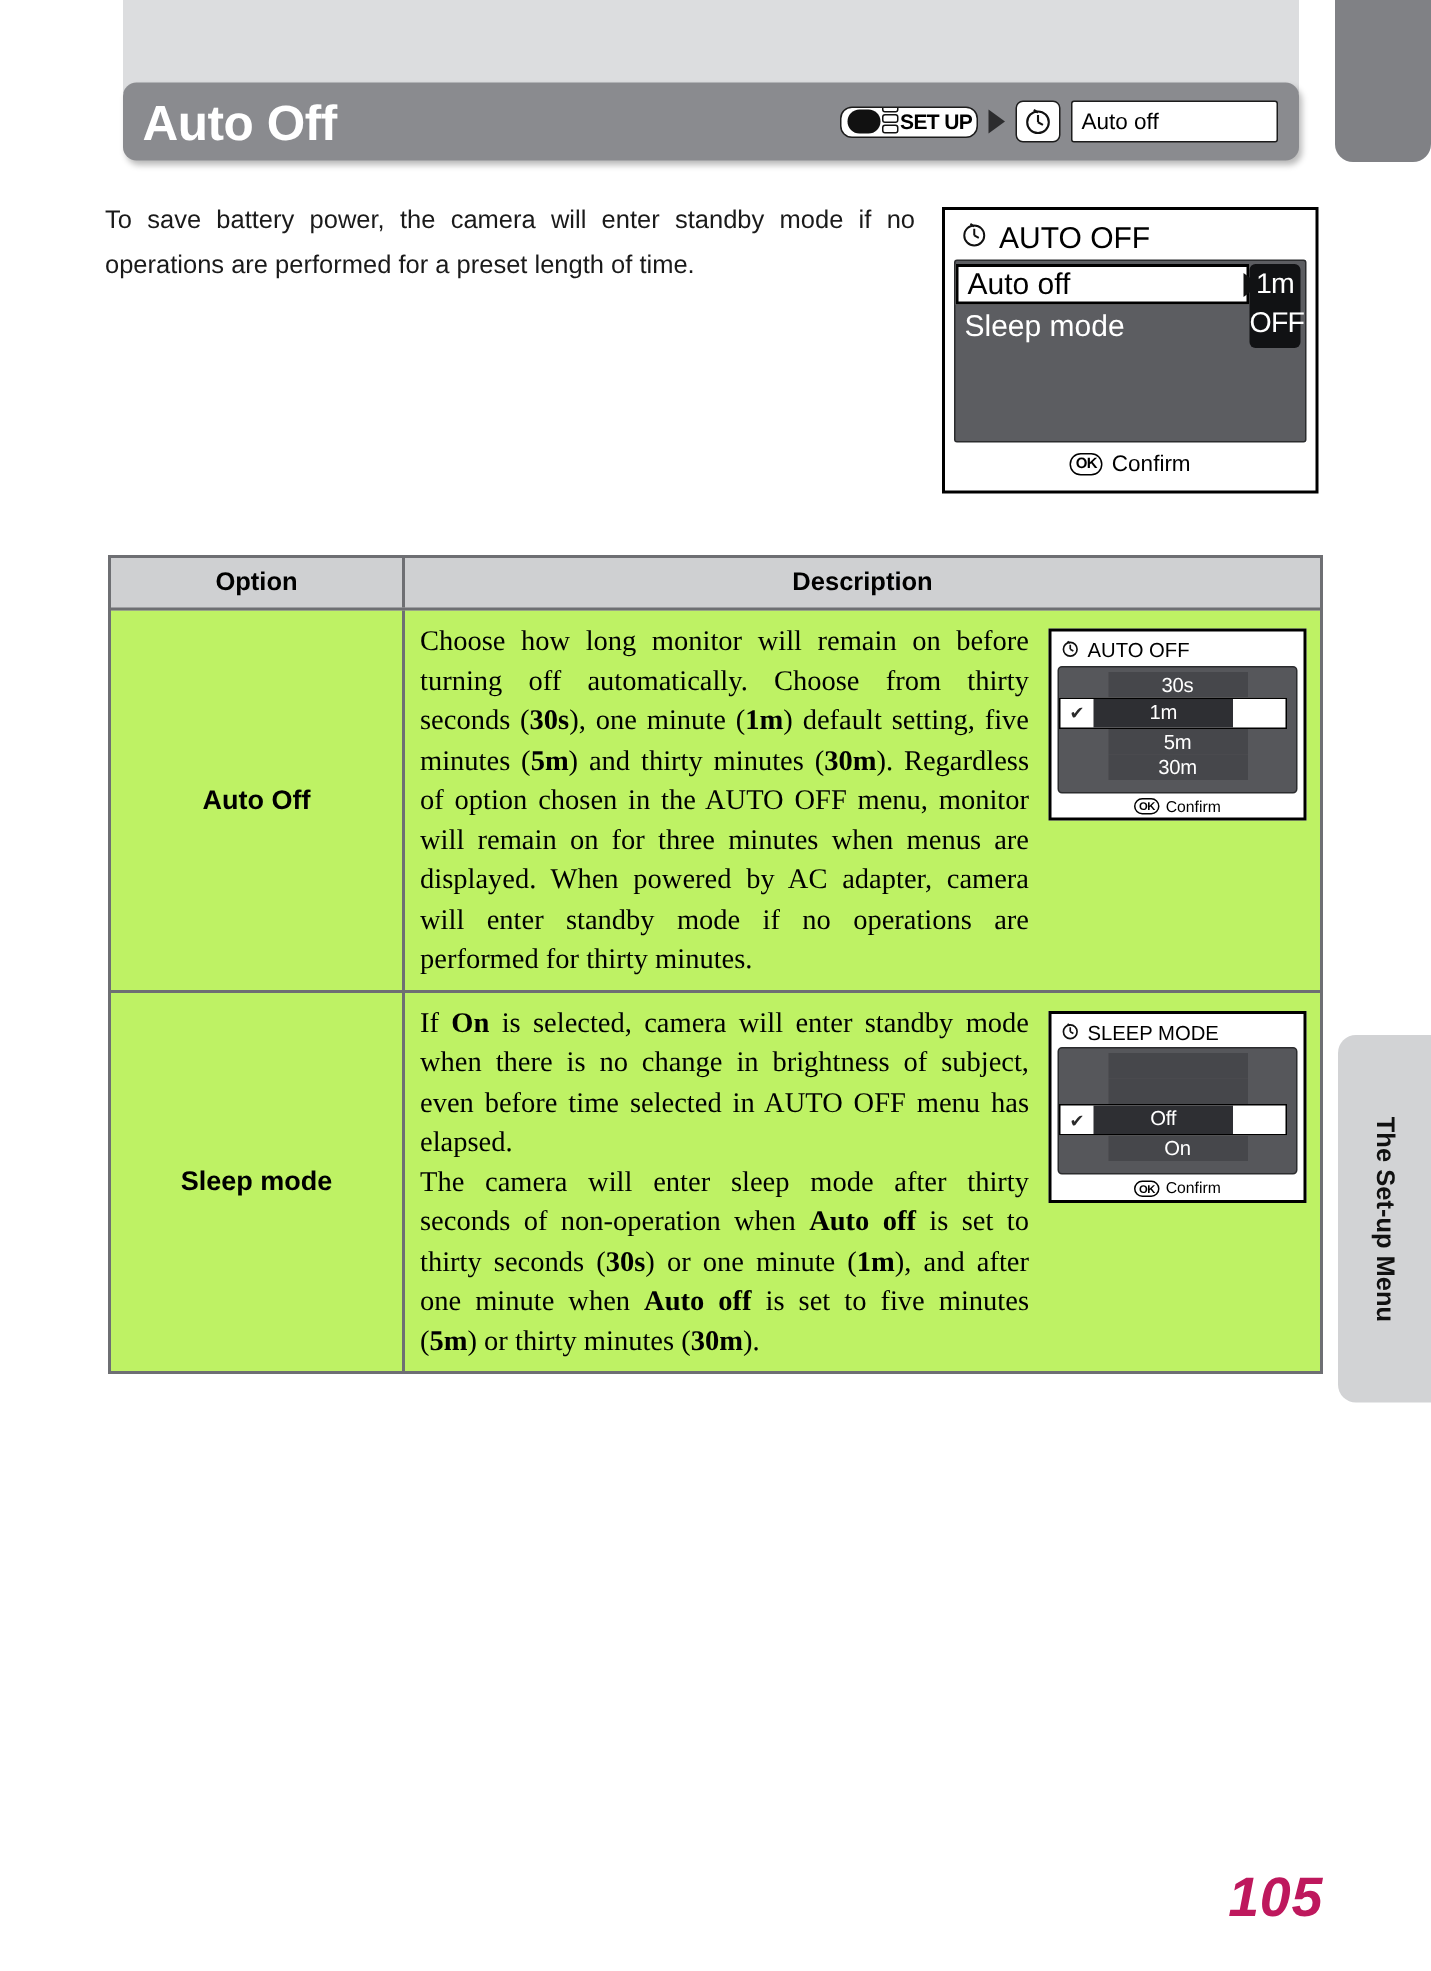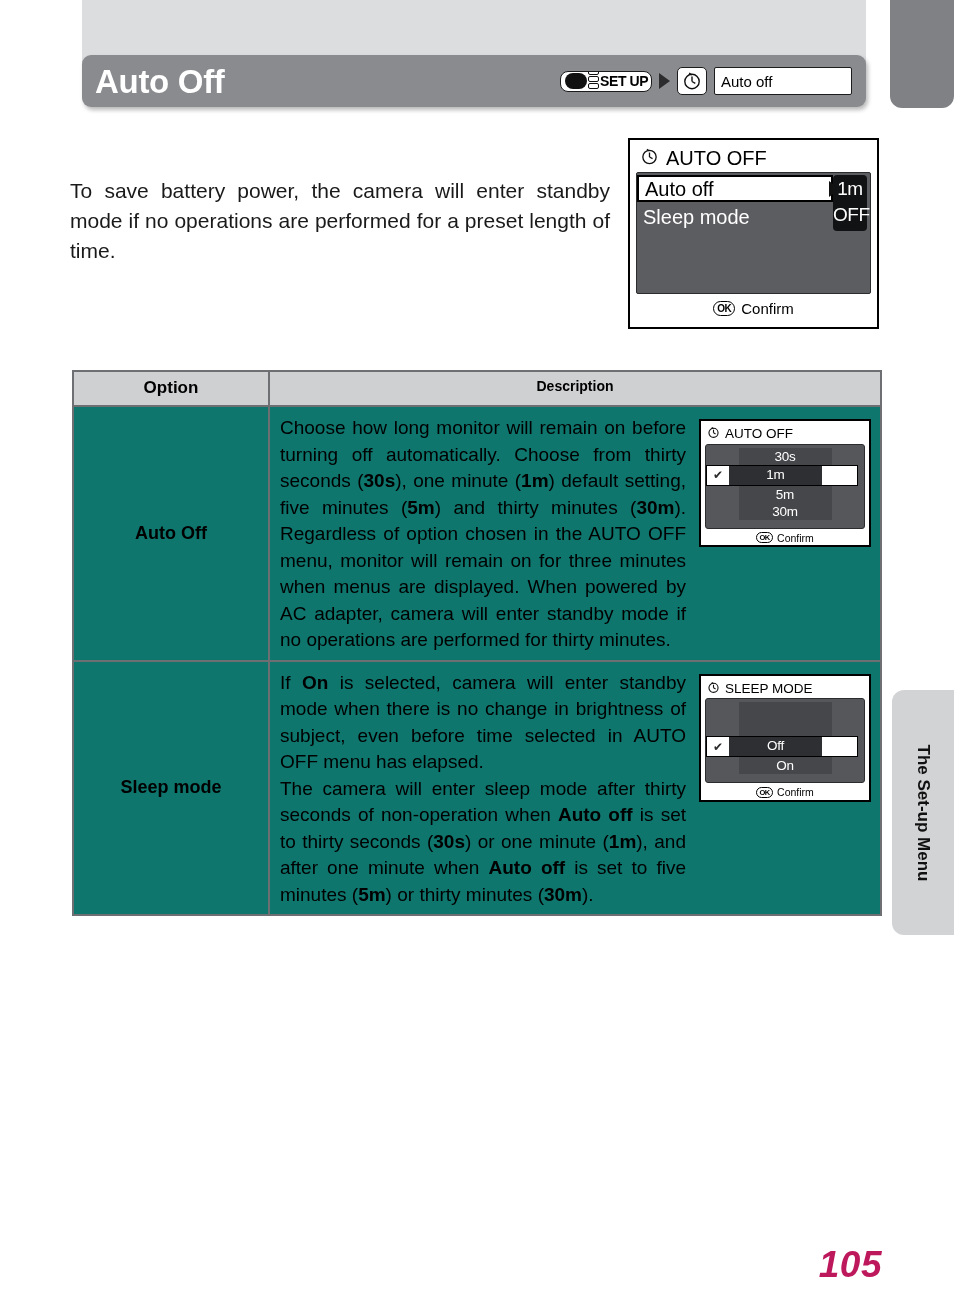--- a/index.html
+++ b/index.html
@@ -146,25 +146,24 @@
     margin-left: 6px;
     line-height: 1;
   }
 
   
   .intro {
     position: absolute;
     left: 70px;
     top: 132px;
     width: 540px;
-    font-size: 21px;
+    font-size: 17px;
     line-height: 30px;
     text-align: justify;
     color: #1a1a1a;
-    margin-top: 44px;
   }
 
   
   .lcd-big {
     position: absolute;
     left: 628px;
     top: 138px;
     width: 251px;
     height: 191px;
     background: #ffffff;
@@ -258,40 +257,40 @@
   }
 
   
   .table {
     position: absolute;
     left: 72px;
     top: 370px;
     width: 810px;
     border: 2px solid #6e6f73;
     box-sizing: border-box;
-    background: #0f766e;
+    background: #bef264;
   }
   .thead {
     display: flex;
     background: #cfd0d2;
     border-bottom: 2px solid #6e6f73;
   }
   .th-option {
     width: 196px;
     text-align: center;
     font-size: 17px;
     font-weight: bold;
     padding: 6px 0 7px 0;
     border-right: 2px solid #6e6f73;
     box-sizing: border-box;
   }
   .th-desc {
     flex: 1;
     text-align: center;
-    font-size: 14px;
+    font-size: 17px;
     font-weight: bold;
     padding: 6px 0 7px 0;
   }
   .trow {
     display: flex;
     border-bottom: 2px solid #6e6f73;
   }
   .trow:last-child { border-bottom: none; }
   .td-option {
     width: 196px;
@@ -305,21 +304,21 @@
   }
   .td-desc {
     width: 420px;
     box-sizing: border-box;
     padding: 8px 4px 6px 10px;
     font-size: 19px;
     line-height: 26.5px;
     text-align: justify;
     text-justify: inter-word;
   }
-  .td-desc p { margin: 0; }
+  .td-desc p { margin: 0; font-family: Liberation Serif, serif; }
   .td-shot {
     flex: 1;
     display: flex;
     justify-content: center;
     padding-top: 12px;
     box-sizing: border-box;
   }
 
   
   .lcd-small {

